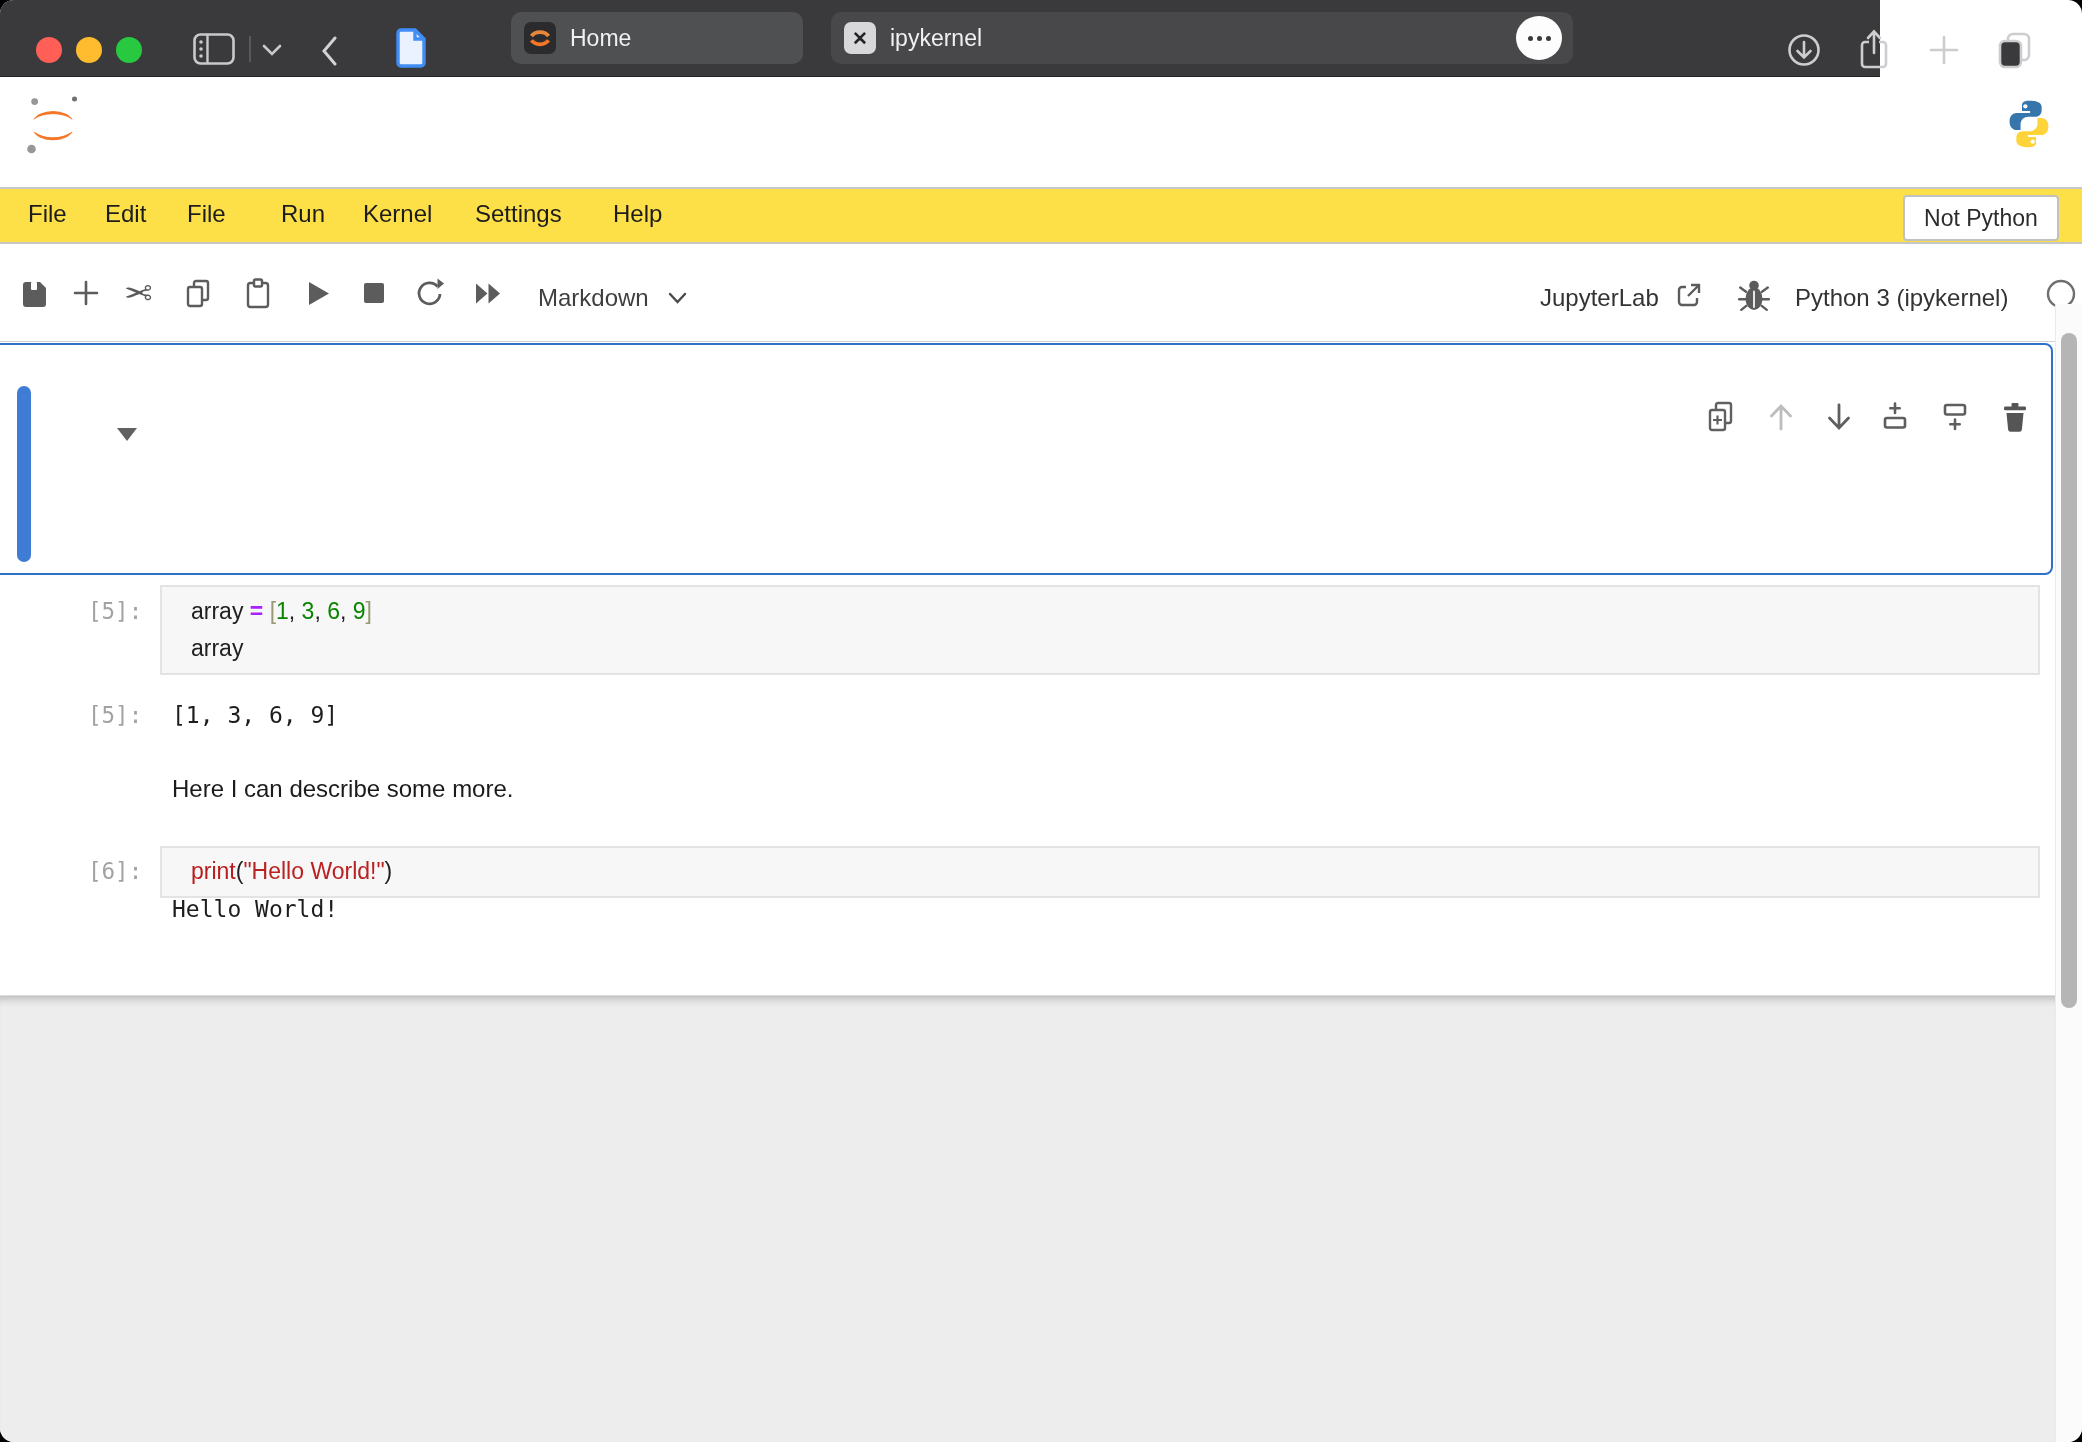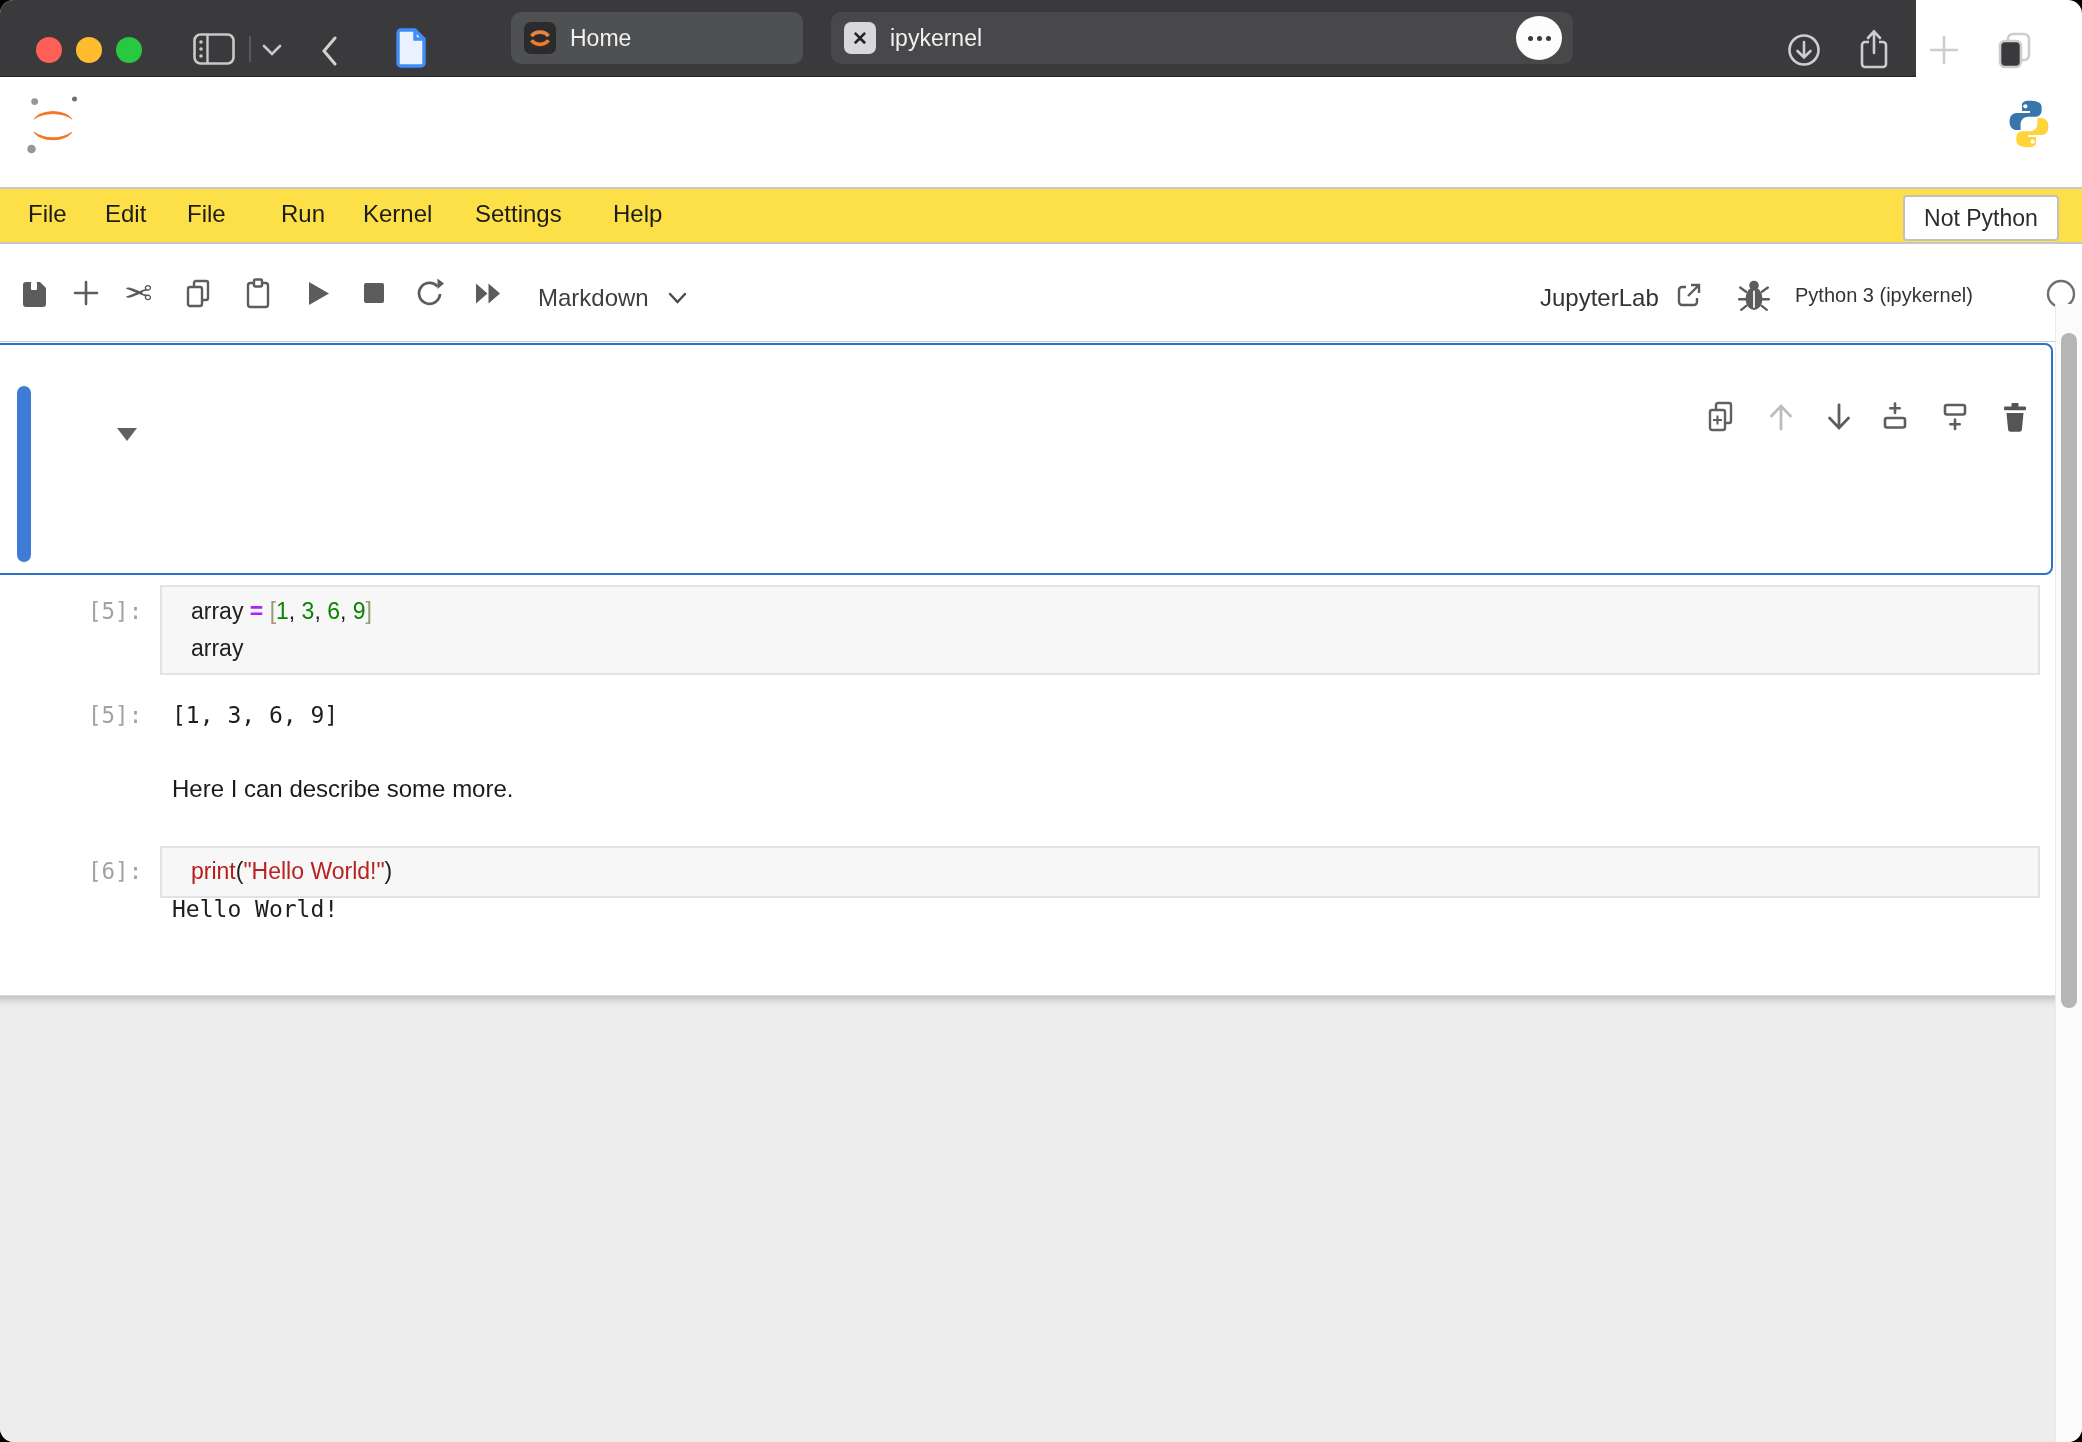--- a/index.html
+++ b/index.html
@@ -3,21 +3,21 @@
 <meta charset="utf-8">
 <style>
   html,body{margin:0;padding:0;width:2082px;height:1442px;background:#000;overflow:hidden;
     font-family:"Liberation Sans",sans-serif;}
   .window{position:absolute;left:0;top:0;width:2082px;height:1442px;background:#fff;
     border-radius:14px;overflow:hidden;}
   .abs{position:absolute;}
 
   
   .chrome{position:absolute;left:0;top:0;width:1880px;height:76px;background:#3a3a3c;
-    border-bottom:1px solid #232325;padding-left:36px;}
+    border-bottom:1px solid #232325;}
   .tl{position:absolute;top:37px;width:26px;height:26px;border-radius:50%;}
   .chrome svg{display:block;}
   .vdiv{position:absolute;top:36px;width:2px;height:26px;background:#59595b;}
   .tab{position:absolute;top:12px;height:52px;border-radius:10px;display:flex;align-items:center;}
   .tab-label{color:#f0f0f1;font-size:23px;margin-left:14px;}
   .fav{width:32px;height:32px;border-radius:7px;margin-left:13px;display:flex;align-items:center;justify-content:center;}
   .ellipsis-pill{position:absolute;width:46px;height:44px;border-radius:50%;background:#fdfdfd;
     display:flex;align-items:center;justify-content:center;gap:4px;}
   .ellipsis-pill i{width:5px;height:5px;border-radius:50%;background:#3a3a3c;}
 
@@ -36,21 +36,21 @@
     border-radius:4px;background:#fff;font-size:23px;color:#2c2c2c;display:flex;align-items:center;justify-content:center;}
 
   
   .toolbar{position:absolute;left:0;top:244px;width:2082px;height:97px;background:#fff;
     border-bottom:1px solid #cfcfcf;}
   .tb-btn{position:absolute;top:31px;width:36px;height:36px;display:flex;align-items:center;justify-content:center;}
   .scissors{font-size:34px;color:#5a5a5a;transform:scaleX(-1);font-family:"DejaVu Sans",sans-serif;line-height:1;}
   .celltype{position:absolute;left:538px;top:40px;font-size:24px;color:#3f3f3f;}
   .ct-chev{position:absolute;left:668px;top:48px;}
   .jl-label{position:absolute;left:1540px;top:40px;font-size:24px;color:#333;}
-  .kernel-label{position:absolute;left:1795px;top:40px;font-size:20px;color:#333;}
+  .kernel-label{position:absolute;left:1795px;top:40px;font-size:24px;color:#333;}
 
   
   .notebook{position:absolute;left:0;top:342px;width:2056px;height:653px;background:#fff;}
   .sel-outline{position:absolute;left:-10px;top:1px;width:2063px;height:232px;
     border:2px solid #2e72c8;border-radius:8px;box-sizing:border-box;background:#fff;}
   .sel-bar{position:absolute;left:17px;top:44px;width:14px;height:176px;border-radius:7px;background:#3f7cd6;}
   .collapser{position:absolute;left:117px;top:86px;width:0;height:0;
     border-left:10px solid transparent;border-right:10px solid transparent;border-top:13px solid #606060;}
   .md-box{position:absolute;left:160px;top:46px;width:1880px;height:174px;box-sizing:border-box;
     border:2px solid #e2e2e2;background:#fff;}

